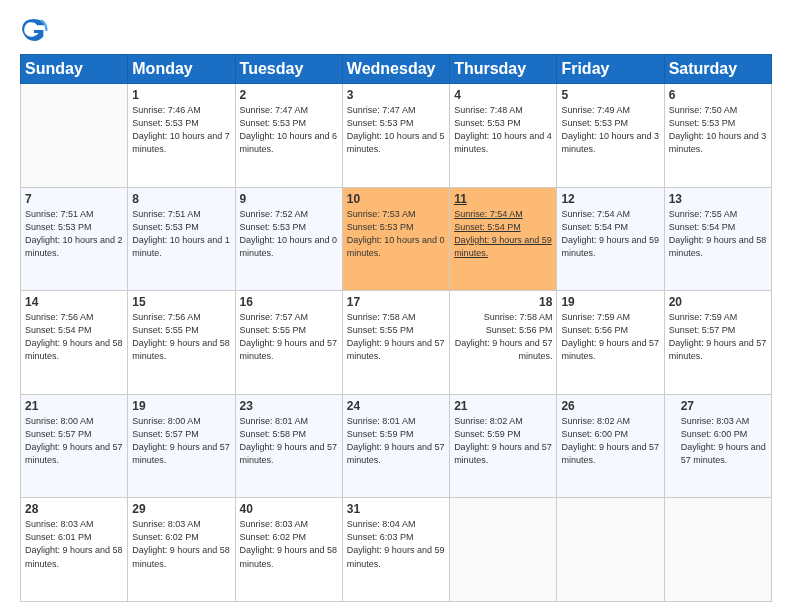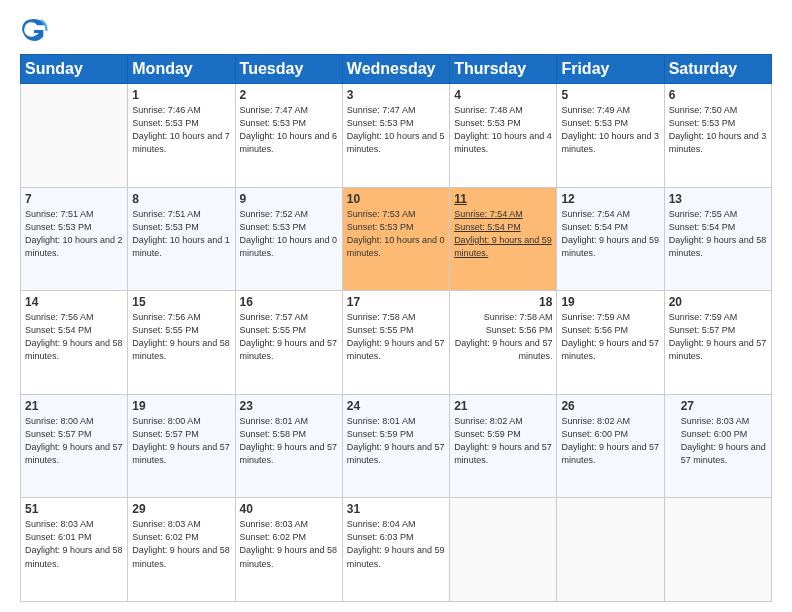--- a/index.html
+++ b/index.html
@@ -246,21 +246,21 @@
             <span class="day-number">26</span>
             <div class="day-info">Sunrise: 8:02 AM<br>Sunset: 6:00 PM<br>Daylight: 9 hours and 57 minutes.</div>
           </td>
           <td style="background: rgb(245, 248, 255); padding-left: 16px;">
             <span class="day-number">27</span>
             <div class="day-info">Sunrise: 8:03 AM<br>Sunset: 6:00 PM<br>Daylight: 9 hours and 57 minutes.</div>
           </td>
         </tr>
         <tr>
           <td style="background: rgb(255, 255, 255);">
-            <span class="day-number">51</span>
+            <span class="day-number">28</span>
             <div class="day-info">Sunrise: 8:03 AM<br>Sunset: 6:01 PM<br>Daylight: 9 hours and 58 minutes.</div>
           </td>
           <td style="background: rgb(255, 255, 255);">
             <span class="day-number">29</span>
             <div class="day-info">Sunrise: 8:03 AM<br>Sunset: 6:02 PM<br>Daylight: 9 hours and 58 minutes.</div>
           </td>
           <td style="background: rgb(255, 255, 255);">
             <span class="day-number">40</span>
             <div class="day-info">Sunrise: 8:03 AM<br>Sunset: 6:02 PM<br>Daylight: 9 hours and 58 minutes.</div>
           </td>

